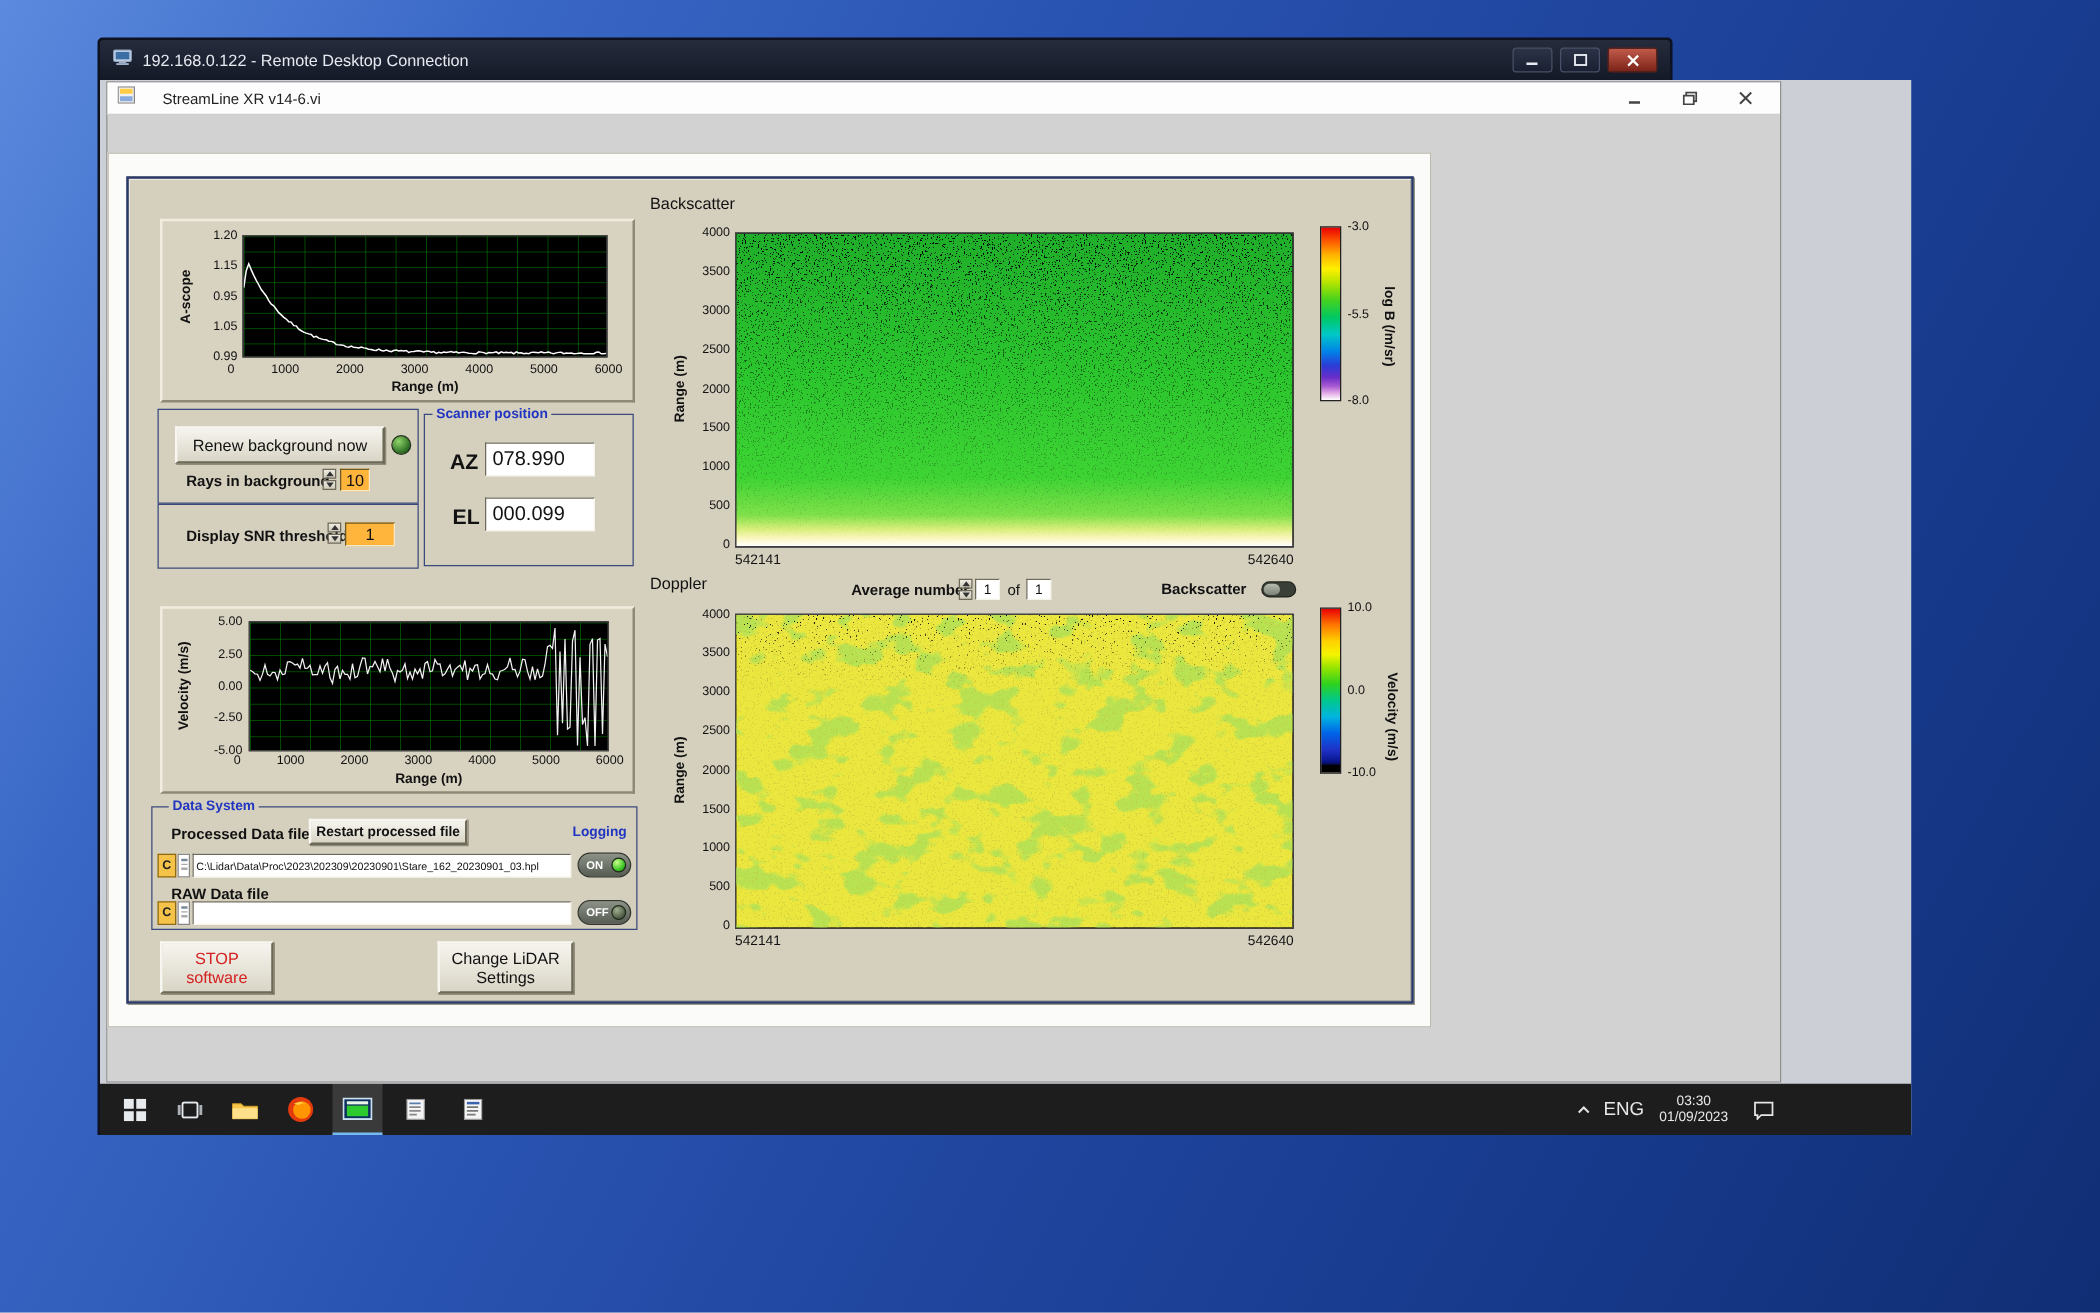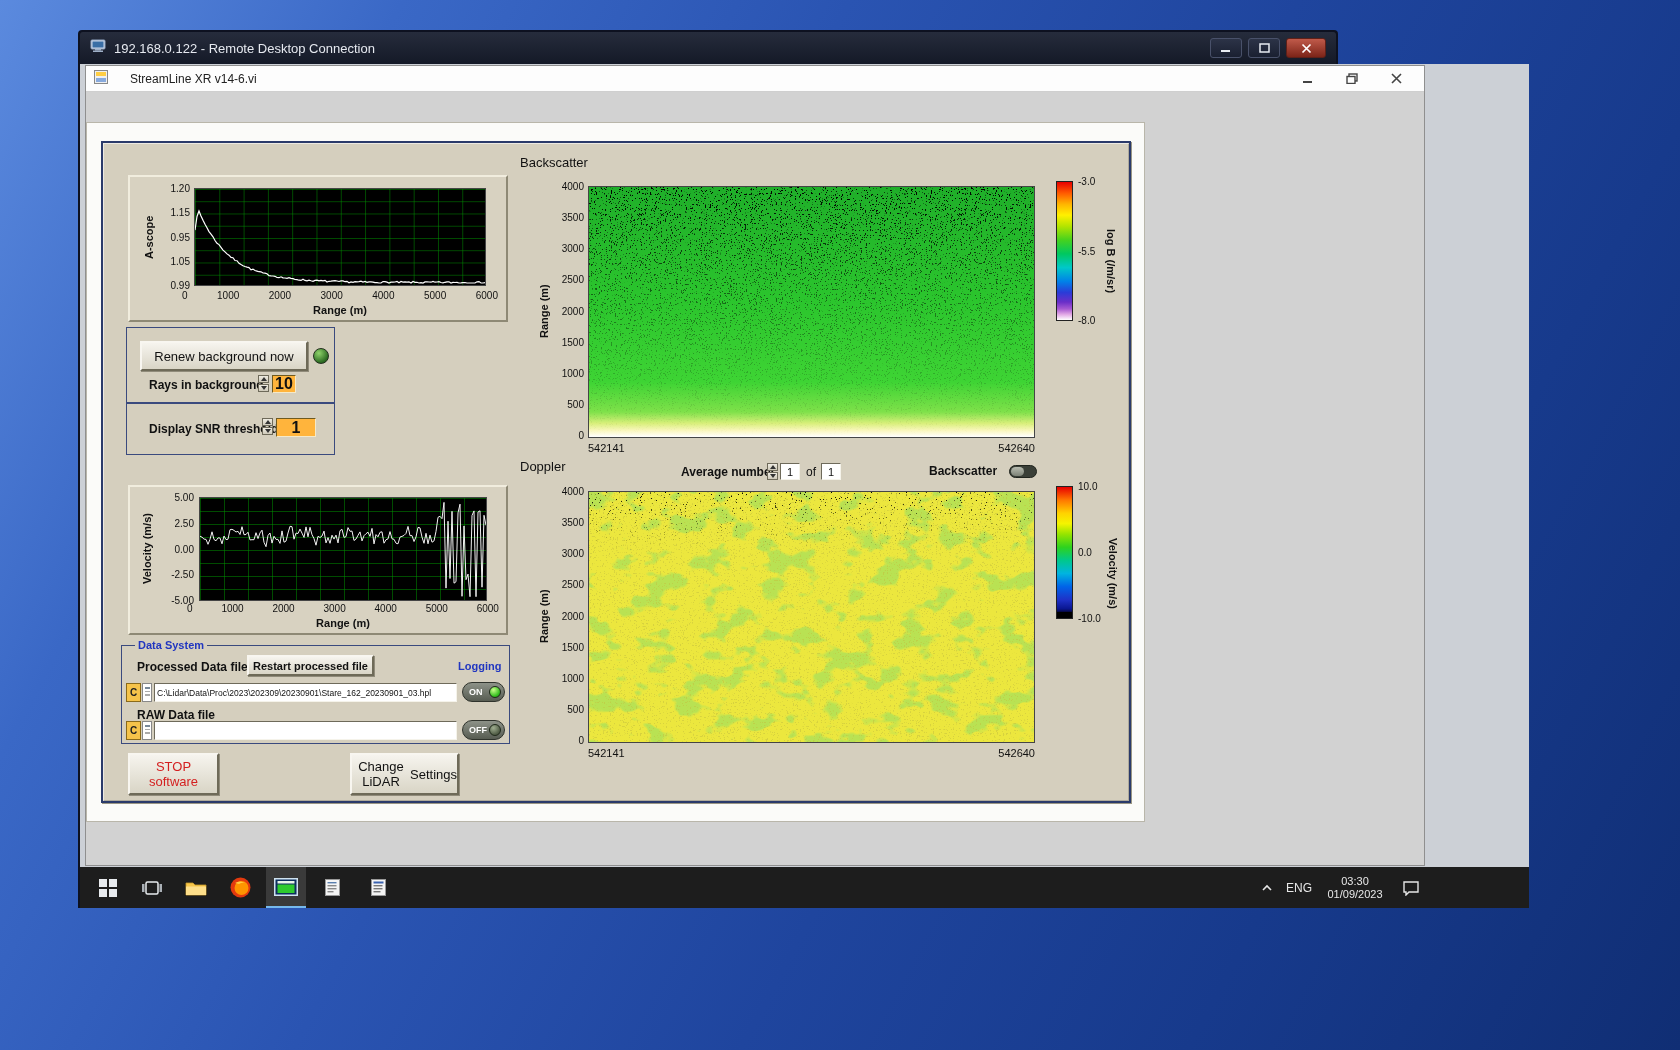--- a/index.html
+++ b/index.html
@@ -27,21 +27,21 @@
 .frontpanel{left:0;top:56px;width:1338px;height:743px;background:#d2d2d2}
 .white-area{left:0;top:0;width:1059px;height:700px;background:#fbfbf9;border:1px solid #b9b6aa}
 
 .tanpanel{left:15px;top:19px;width:1030px;height:662px;background:#d5cfbe;border:2px solid #2a3a6a;
  box-shadow:inset 1px 1px 0 rgba(255,255,255,.55), inset -1px -1px 0 rgba(0,0,0,.18), 1px 1px 0 #9a9684}
 .bevel{background:#d8d2c1;border:2px solid;border-color:#f1edde #8e8975 #8e8975 #f1edde}
 .navybox{border:1px solid #3a4a7e}
 .gchip{position:absolute;top:-8px;background:#d5cfbe;color:#2136c0;font-size:11px;font-weight:bold;padding:0 3px;line-height:14px}
 .plot{background:#000;border:1px solid #454545}
 .lvbtn{background:linear-gradient(#f6f4ee,#d9d5c6);border:2px solid;border-color:#f8f6f0 #6e6a58 #6e6a58 #f8f6f0;box-shadow:1px 1px 0 rgba(60,55,40,.45);color:#111;display:flex;align-items:center;justify-content:center;text-align:center}
-.amber{background:#ffb43c;border:1px solid;border-color:#6e5a20 #f5e9c8 #f5e9c8 #6e5a20;font-size:16px;font-weight:bold;color:#111;display:flex;align-items:center;justify-content:center}
+.amber{background:#ffb43c;border:1px solid;border-color:#6e5a20 #f5e9c8 #f5e9c8 #6e5a20;font-size:13px;font-weight:normal;color:#111;display:flex;align-items:center;justify-content:center}
 .wfield{background:#fff;border:1px solid;border-color:#6e6a5a #f5f3ea #f5f3ea #6e6a5a;color:#111;display:flex;align-items:center}
 .lab{font-size:12px;font-weight:bold;color:#111;white-space:nowrap}
 .blab{font-size:11px;font-weight:bold;color:#2136c0;white-space:nowrap}
 .vtext{writing-mode:vertical-rl;transform:rotate(180deg);font-size:11px;font-weight:bold;color:#111;display:flex;align-items:center;justify-content:center}
 .vtextd{writing-mode:vertical-rl;font-size:11px;font-weight:bold;color:#111;display:flex;align-items:center;justify-content:center}
 .tickcol{display:flex;flex-direction:column;justify-content:space-between;align-items:flex-end;font-size:10px;color:#111}
 .tickcolL{align-items:flex-start}
 .tickrow{display:flex;justify-content:space-between;font-size:10px;color:#111}
 .spin{display:flex;flex-direction:column;gap:1px}
 .spin span{width:11px;height:8px;background:linear-gradient(#efece2,#cfcaba);border:1px solid #6e6a5a;display:flex;align-items:center;justify-content:center}
@@ -55,21 +55,21 @@
 .bigled{width:16px;height:16px;border-radius:50%;border:1px solid #23301e;background:radial-gradient(circle at 35% 30%,#8fd46a,#2c6b22 70%,#1c4a16)}
 .switch{width:28px;height:13px;border-radius:7px;background:#3a3f37;border:1px solid #20241d;position:relative}
 .switch::after{content:"";position:absolute;left:1px;top:1px;width:13px;height:9px;border-radius:5px;background:linear-gradient(#b8bcb0,#7d8276)}
 .cb{border:1px solid #222}
 .cchip{background:#f5c34a;border:1px solid #8a6a1a;font-size:10px;font-weight:bold;color:#222;display:flex;align-items:center;justify-content:center}
 .pathfield{background:#fff;border:1px solid;border-color:#6e6a5a #f5f3ea #f5f3ea #6e6a5a;font-size:8.5px;color:#111;display:flex;align-items:center;padding:0 2px;overflow:hidden;white-space:nowrap}
 
 .taskbar{left:0;top:803px;width:1449px;height:41px;background:#1d1d1d;display:block}
 .tslot{position:absolute;top:0;width:40px;height:41px;display:flex;align-items:center;justify-content:center}
 .tslot.active{background:rgba(255,255,255,.13);border-bottom:2px solid #76b9ed}
-.traytxt{color:#e8e8e8;font-size:12px}
+.traytxt{color:#e8e8e8;font-size:15px}
 .clock{color:#e8e8e8;font-size:11px;line-height:13px;text-align:center}
 </style>
 </head>
 <body>
 
 <div class="abs rdp-win">
   <div class="abs rdp-titlebar">
     <span>
       <svg width="16" height="14">
           <rect x="1" y="1" width="14" height="9" rx="1" fill="#cfd8e8" stroke="#8fa3c0"></rect>
@@ -175,20 +175,27 @@
 
           <div class="abs navybox" style="left:23px;top:260px;width:209px;height:52px">
             <div class="abs lab" style="left:22px;top:18px">Display SNR threshold</div>
             <div class="abs spin" style="left:135px;top:14px">
                 <span class="up"></span>
                 <span class="dn"></span>
               </div>
             <div class="abs amber" style="left:149px;top:14px;width:40px;height:19px">1</div>
           </div>
 
+          <div class="abs navybox" style="left:236px;top:188px;width:168px;height:122px">
+            <div class="gchip" style="left:6px">Scanner position</div>
+            <div class="abs lab" style="left:20px;top:28px;font-size:17px">AZ</div>
+            <div class="abs wfield" style="left:48px;top:22px;width:88px;height:27px;font-size:16px;padding-left:5px">078.990</div>
+            <div class="abs lab" style="left:22px;top:72px;font-size:17px">EL</div>
+            <div class="abs wfield" style="left:48px;top:66px;width:88px;height:27px;font-size:16px;padding-left:5px">000.099</div>
+          </div>
 
           <div class="abs bevel" style="left:25px;top:342px;width:380px;height:150px">
             <div class="abs vtext" style="left:10px;top:10px;width:14px;height:104px">Velocity (m/s)</div>
             <div class="abs tickcol" style="left:26px;top:5px;width:38px;height:114px">
                 <span>5.00</span>
                 <span>2.50</span>
                 <span>0.00</span>
                 <span>-2.50</span>
                 <span>-5.00</span>
               </div>
@@ -239,21 +246,21 @@
             <div class="abs pill" style="left:340px;top:74px;width:43px;height:20px">
               <span>OFF</span>
               <span class="pled led-off"></span>
             </div>
           </div>
 
           <div class="abs lvbtn" style="left:25px;top:610px;width:91px;height:42px;flex-direction:column;font-size:13px;color:#d42020">
             <span>STOP</span>
             <span>software</span>
           </div>
-          <div class="abs lvbtn" style="left:247px;top:610px;width:109px;height:42px;flex-direction:row;font-size:13px">
+          <div class="abs lvbtn" style="left:247px;top:610px;width:109px;height:42px;flex-direction:column;font-size:13px">
             <span>Change LiDAR</span>
             <span>Settings</span>
           </div>
 
           <div class="abs" style="left:417px;top:12px;font-size:13px;color:#111">Backscatter</div>
           <div class="abs vtext" style="left:434px;top:43px;width:14px;height:250px">Range (m)</div>
           <div class="abs tickcol" style="left:448px;top:38px;width:33px;height:260px">
               <span>4000</span>
               <span>3500</span>
               <span>3000</span>

